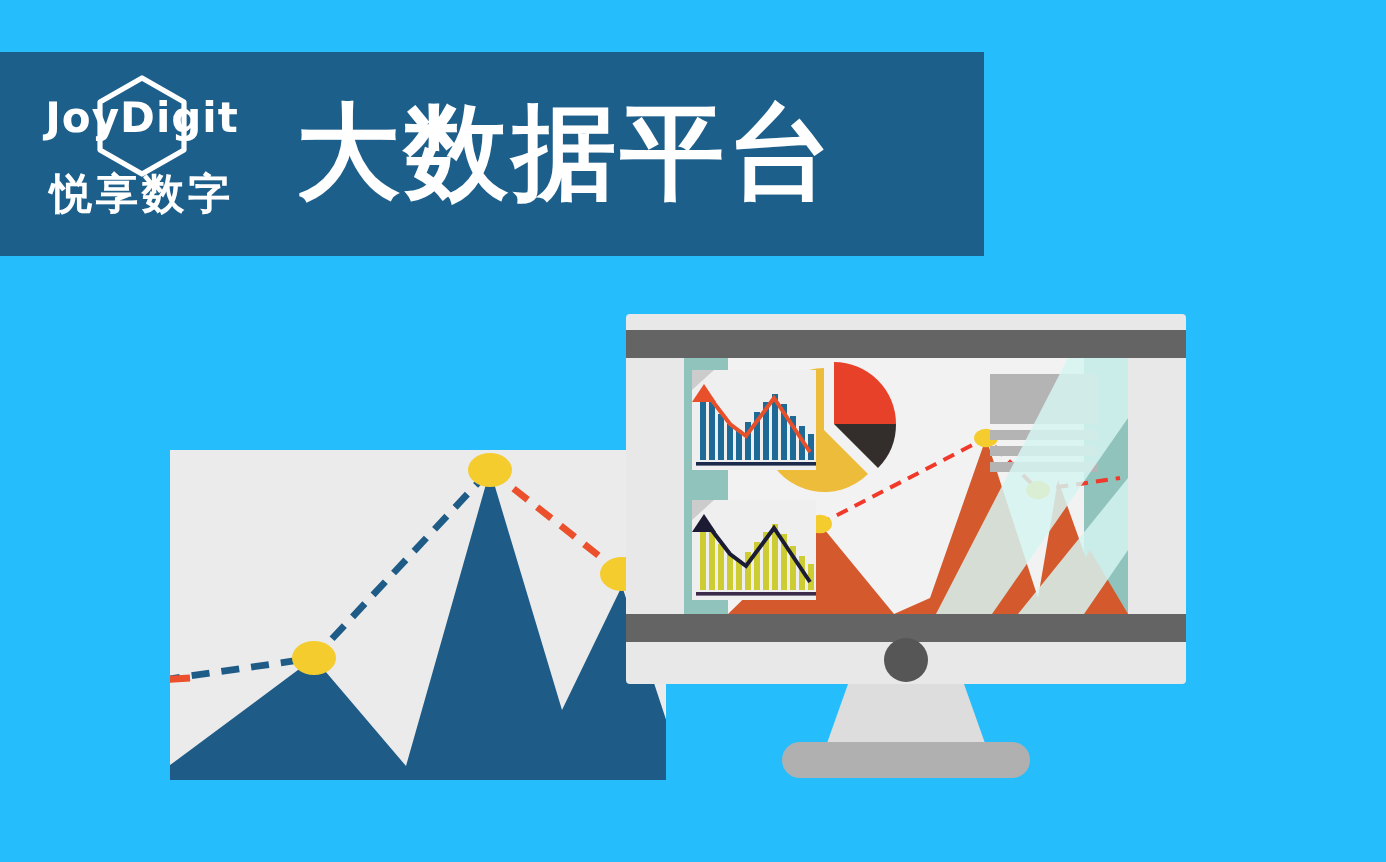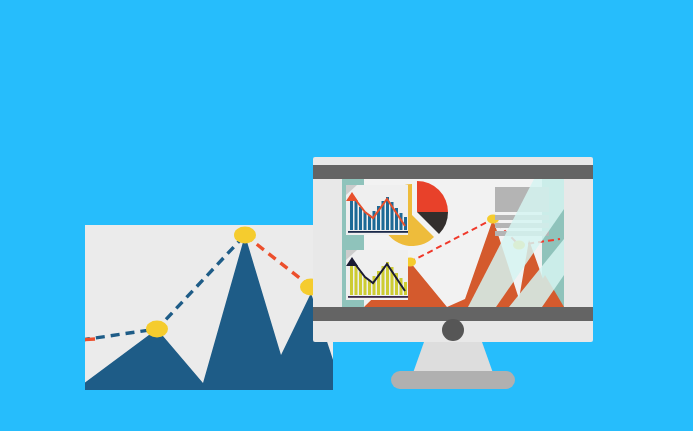--- a/index.html
+++ b/index.html
@@ -104,20 +104,32 @@
     width: 280px;
     height: 235px;
   }
   #monitor svg { display: block; }
 </style>
 </head>
 <body>
 
 <div id="stage">
 
+  <div id="header-banner">
+
+    <div id="brand-logo">
+      <svg id="brand-hexagon" viewBox="0 0 52 52">
+        <polygon points="26,2 47,14 47,38 26,50 5,38 5,14" fill="none" stroke="#ffffff" stroke-width="2.6" stroke-linejoin="round"></polygon>
+      </svg>
+      <div id="brand-wordmark">JoyDigit</div>
+      <div id="brand-subtitle">悦享数字</div>
+    </div>
+
+    <div id="banner-title">大数据平台</div>
+  </div>
 
   <div id="left-panel">
     <svg width="248" height="165" viewBox="0 0 248 165">
 
       <polygon fill="#1e5c87" points="-10,165 72,104 118,158 160,10 196,130 226,68 258,165"></polygon>
 
       <polyline fill="none" stroke="#1e5c87" stroke-width="3.4" stroke-dasharray="9,6" stroke-linecap="butt" points="-4,115 72,104 160,10"></polyline>
 
       <line x1="-6" y1="115" x2="10" y2="114" stroke="#ec4f2c" stroke-width="3.4"></line>
 

